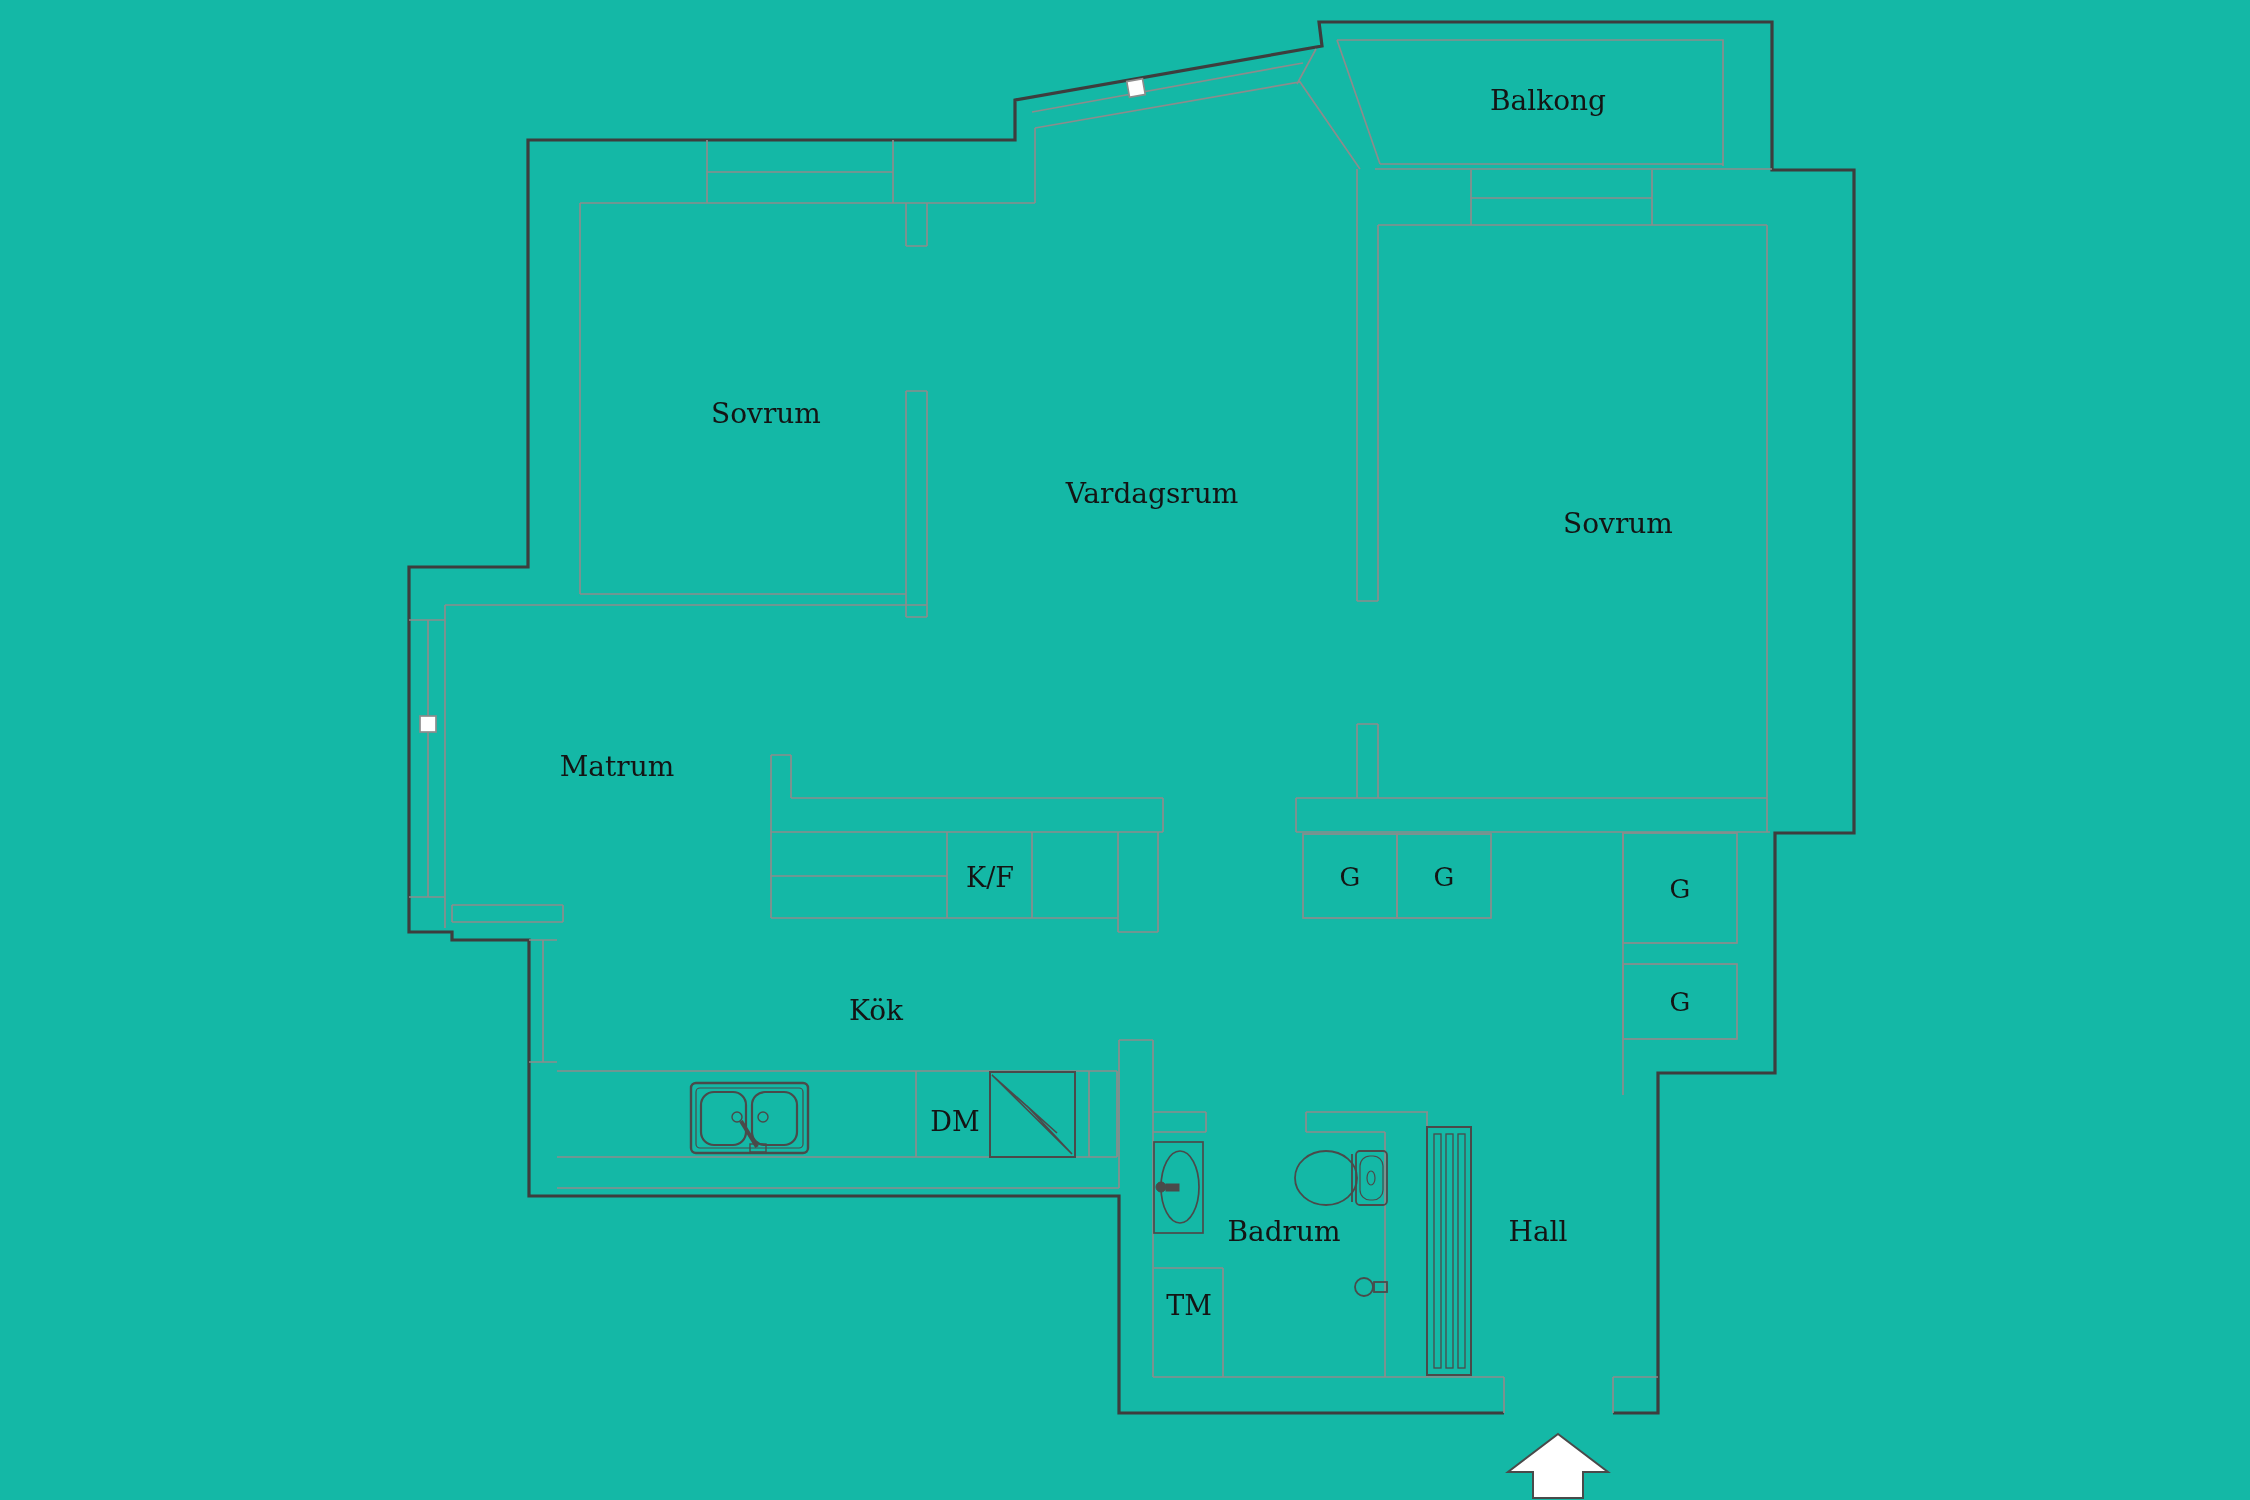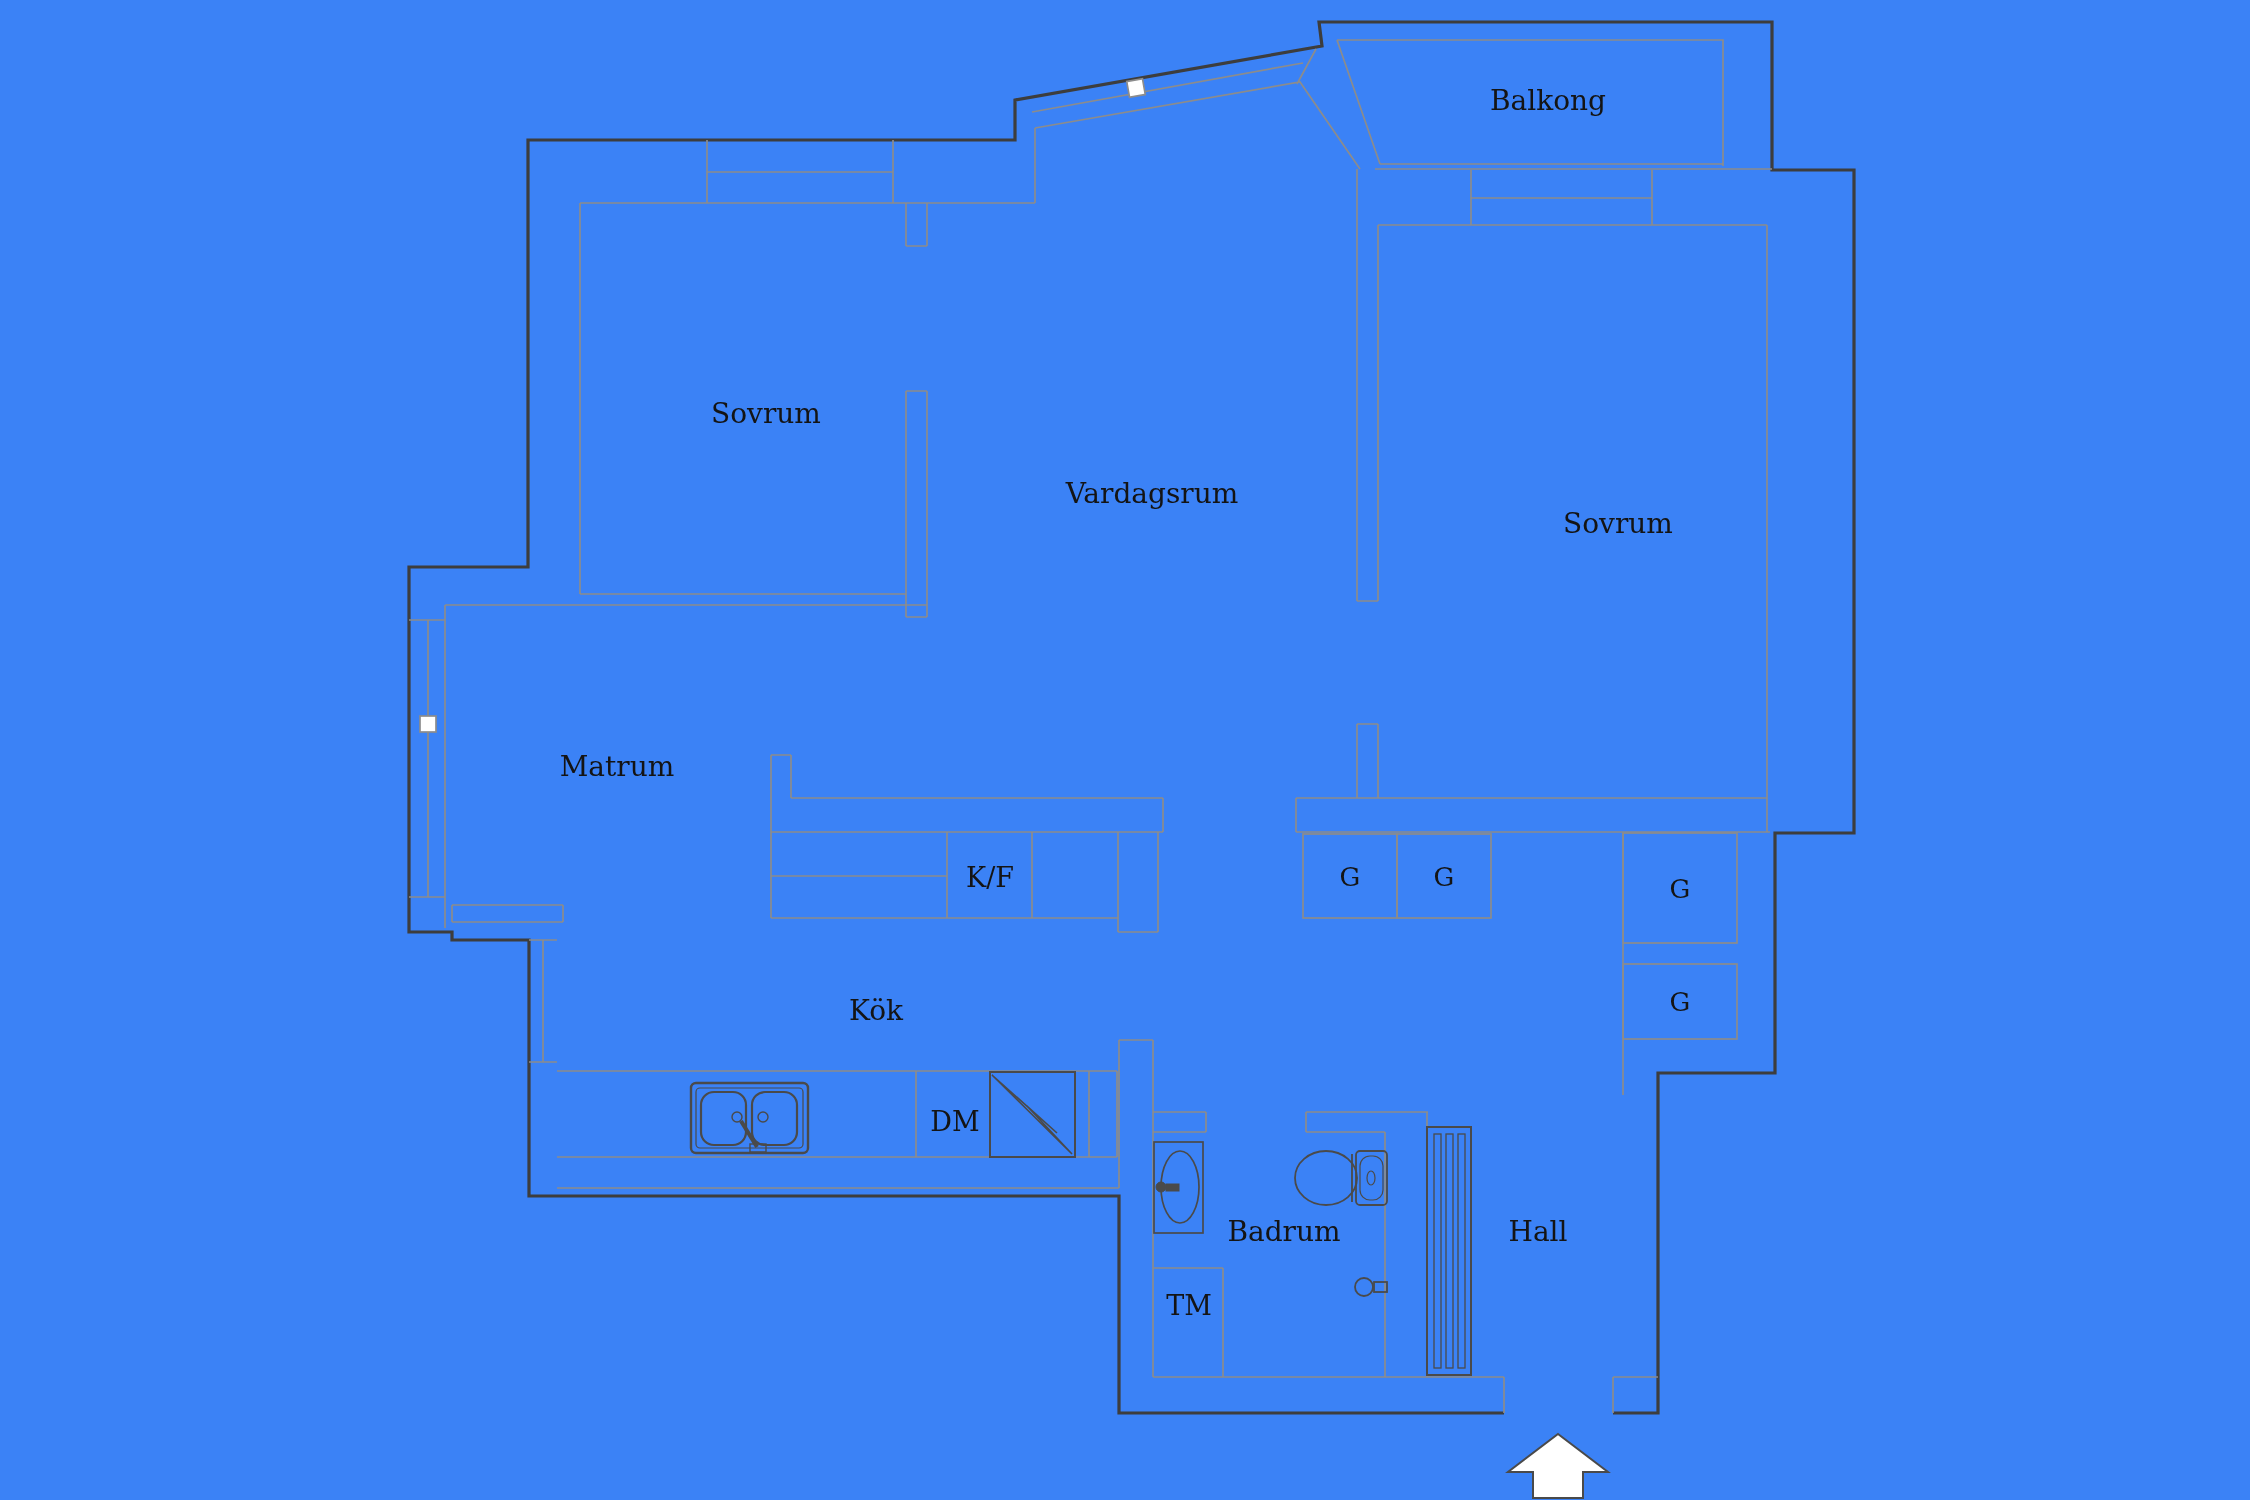--- a/index.html
+++ b/index.html
@@ -1,16 +1,16 @@
 <!DOCTYPE html>
 <html><head>
 <meta charset="utf-8">
 <style>
   html,body{margin:0;padding:0;background:#ffffff;}
-  .stage{position:relative;width:2250px;height:1500px;background:#3b82f6;overflow:hidden;}
+  .stage{position:relative;width:2250px;height:1500px;background:#14b8a6;overflow:hidden;}
   svg{position:absolute;left:0;top:0;}
   text{font-family:"DejaVu Serif","Liberation Serif",serif;fill:#141414;}
   .room-label{font-size:28px;}
   .fixture-label{font-size:27px;}
   .closet-label{font-size:26px;}
 </style>
 </head>
 <body>
 
 <div class="stage">

